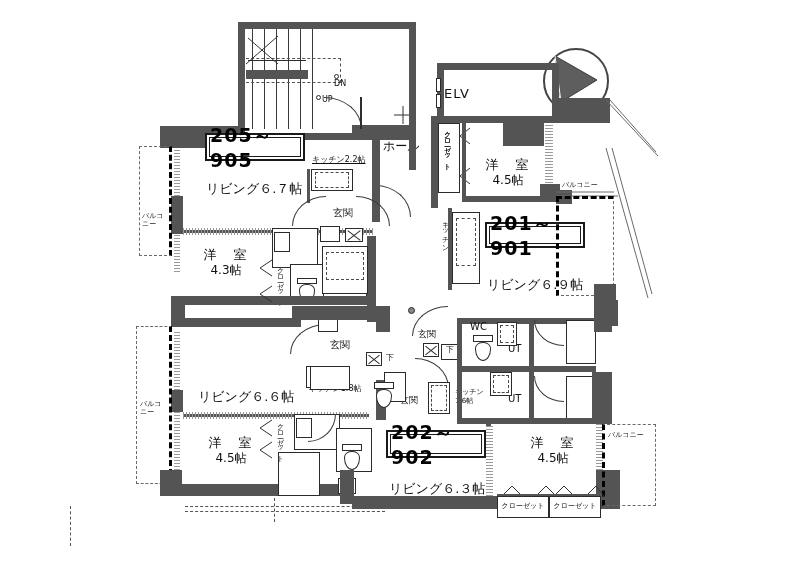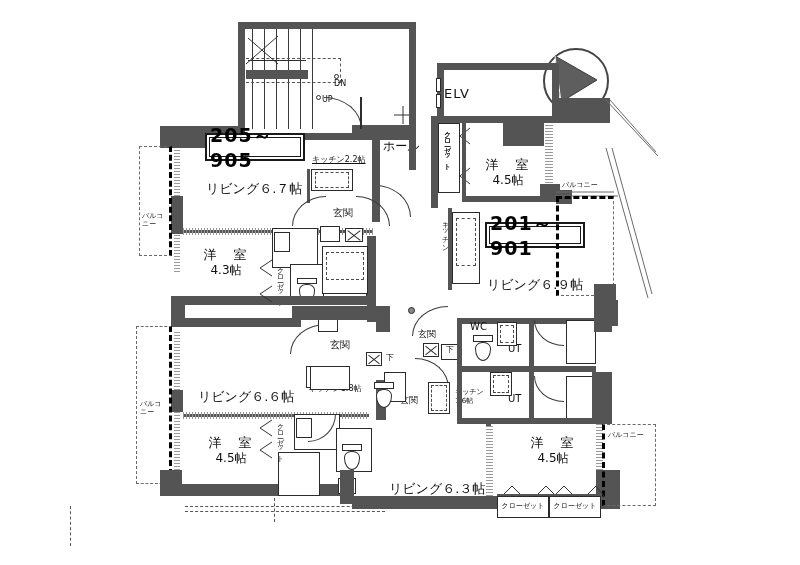--- a/index.html
+++ b/index.html
@@ -298,20 +298,23 @@
   </div>
   <div class="box" style="left:278px;top:452px;width:42px;height:44px;"></div>
   <div class="swing q-br" style="left:308px;top:414px;width:28px;height:28px;"></div>
   <div class="xbox" style="left:338px;top:478px;width:18px;height:16px;"></div>
   <svg style="position:absolute;left:258px;top:418px;" width="16" height="44">
     <polyline points="14,2 2,10 14,18" fill="none" stroke="#333" stroke-width="1"></polyline>
     <polyline points="14,24 2,32 14,40" fill="none" stroke="#333" stroke-width="1"></polyline>
   </svg>
   <div class="lbl t7 vert" style="left:276px;top:418px;height:42px;">クローゼット</div>
 
+  <div class="plaque" style="left:386px;top:430px;width:100px;height:28px;">
+    <div class="inner">202～902</div>
+  </div>
   <div class="lbl t13" style="left:389px;top:482px;">リビング６.３帖</div>
   <div class="lbl t13 ctr" style="left:520px;top:436px;width:66px;letter-spacing:2px;">洋　室</div>
   <div class="lbl t12 ctr" style="left:520px;top:452px;width:66px;">4.5帖</div>
   <div class="wall" style="left:352px;top:496px;width:268px;height:13px;"></div>
   <div class="wall" style="left:340px;top:470px;width:14px;height:34px;"></div>
   <div class="wall" style="left:596px;top:470px;width:24px;height:34px;"></div>
 
   <div class="lbl t7" style="left:608px;top:432px;">バルコニー</div>
   <div class="hatchv" style="left:596px;top:424px;width:7px;height:46px;"></div>
   <div class="rail" style="left:602px;top:424px;width:54px;height:82px;border-left:none;border-style:dashed;"></div>

